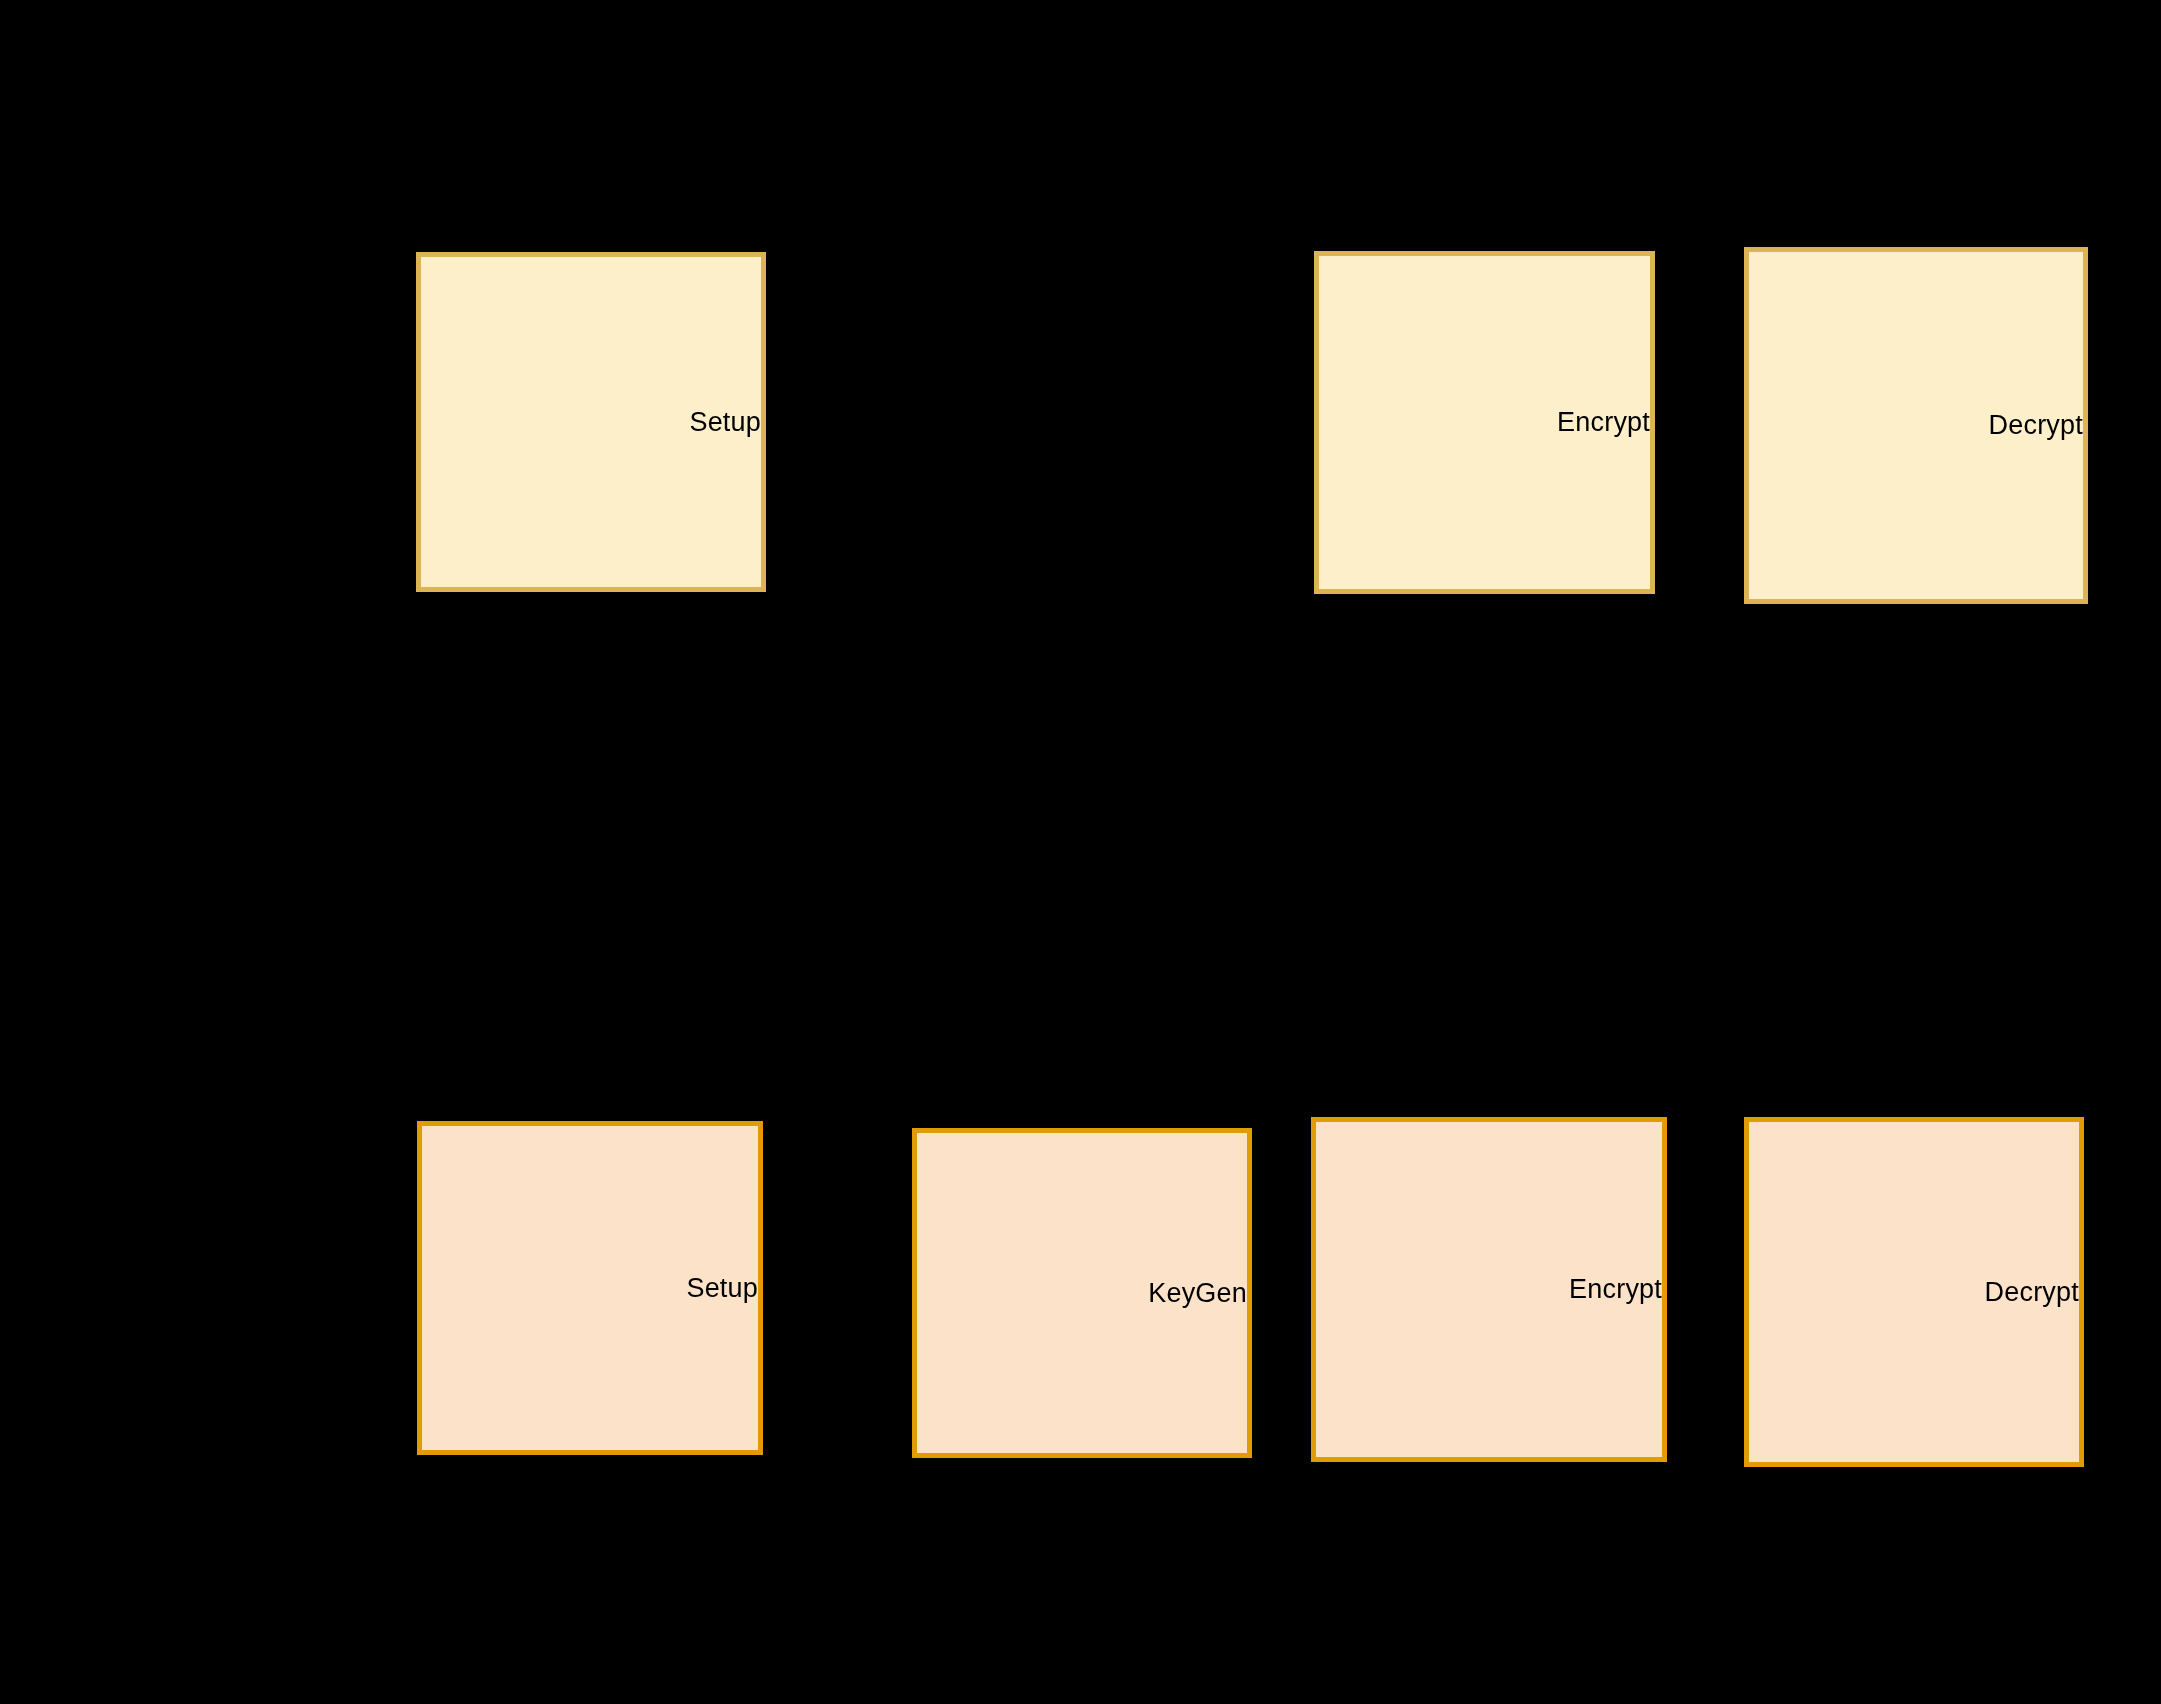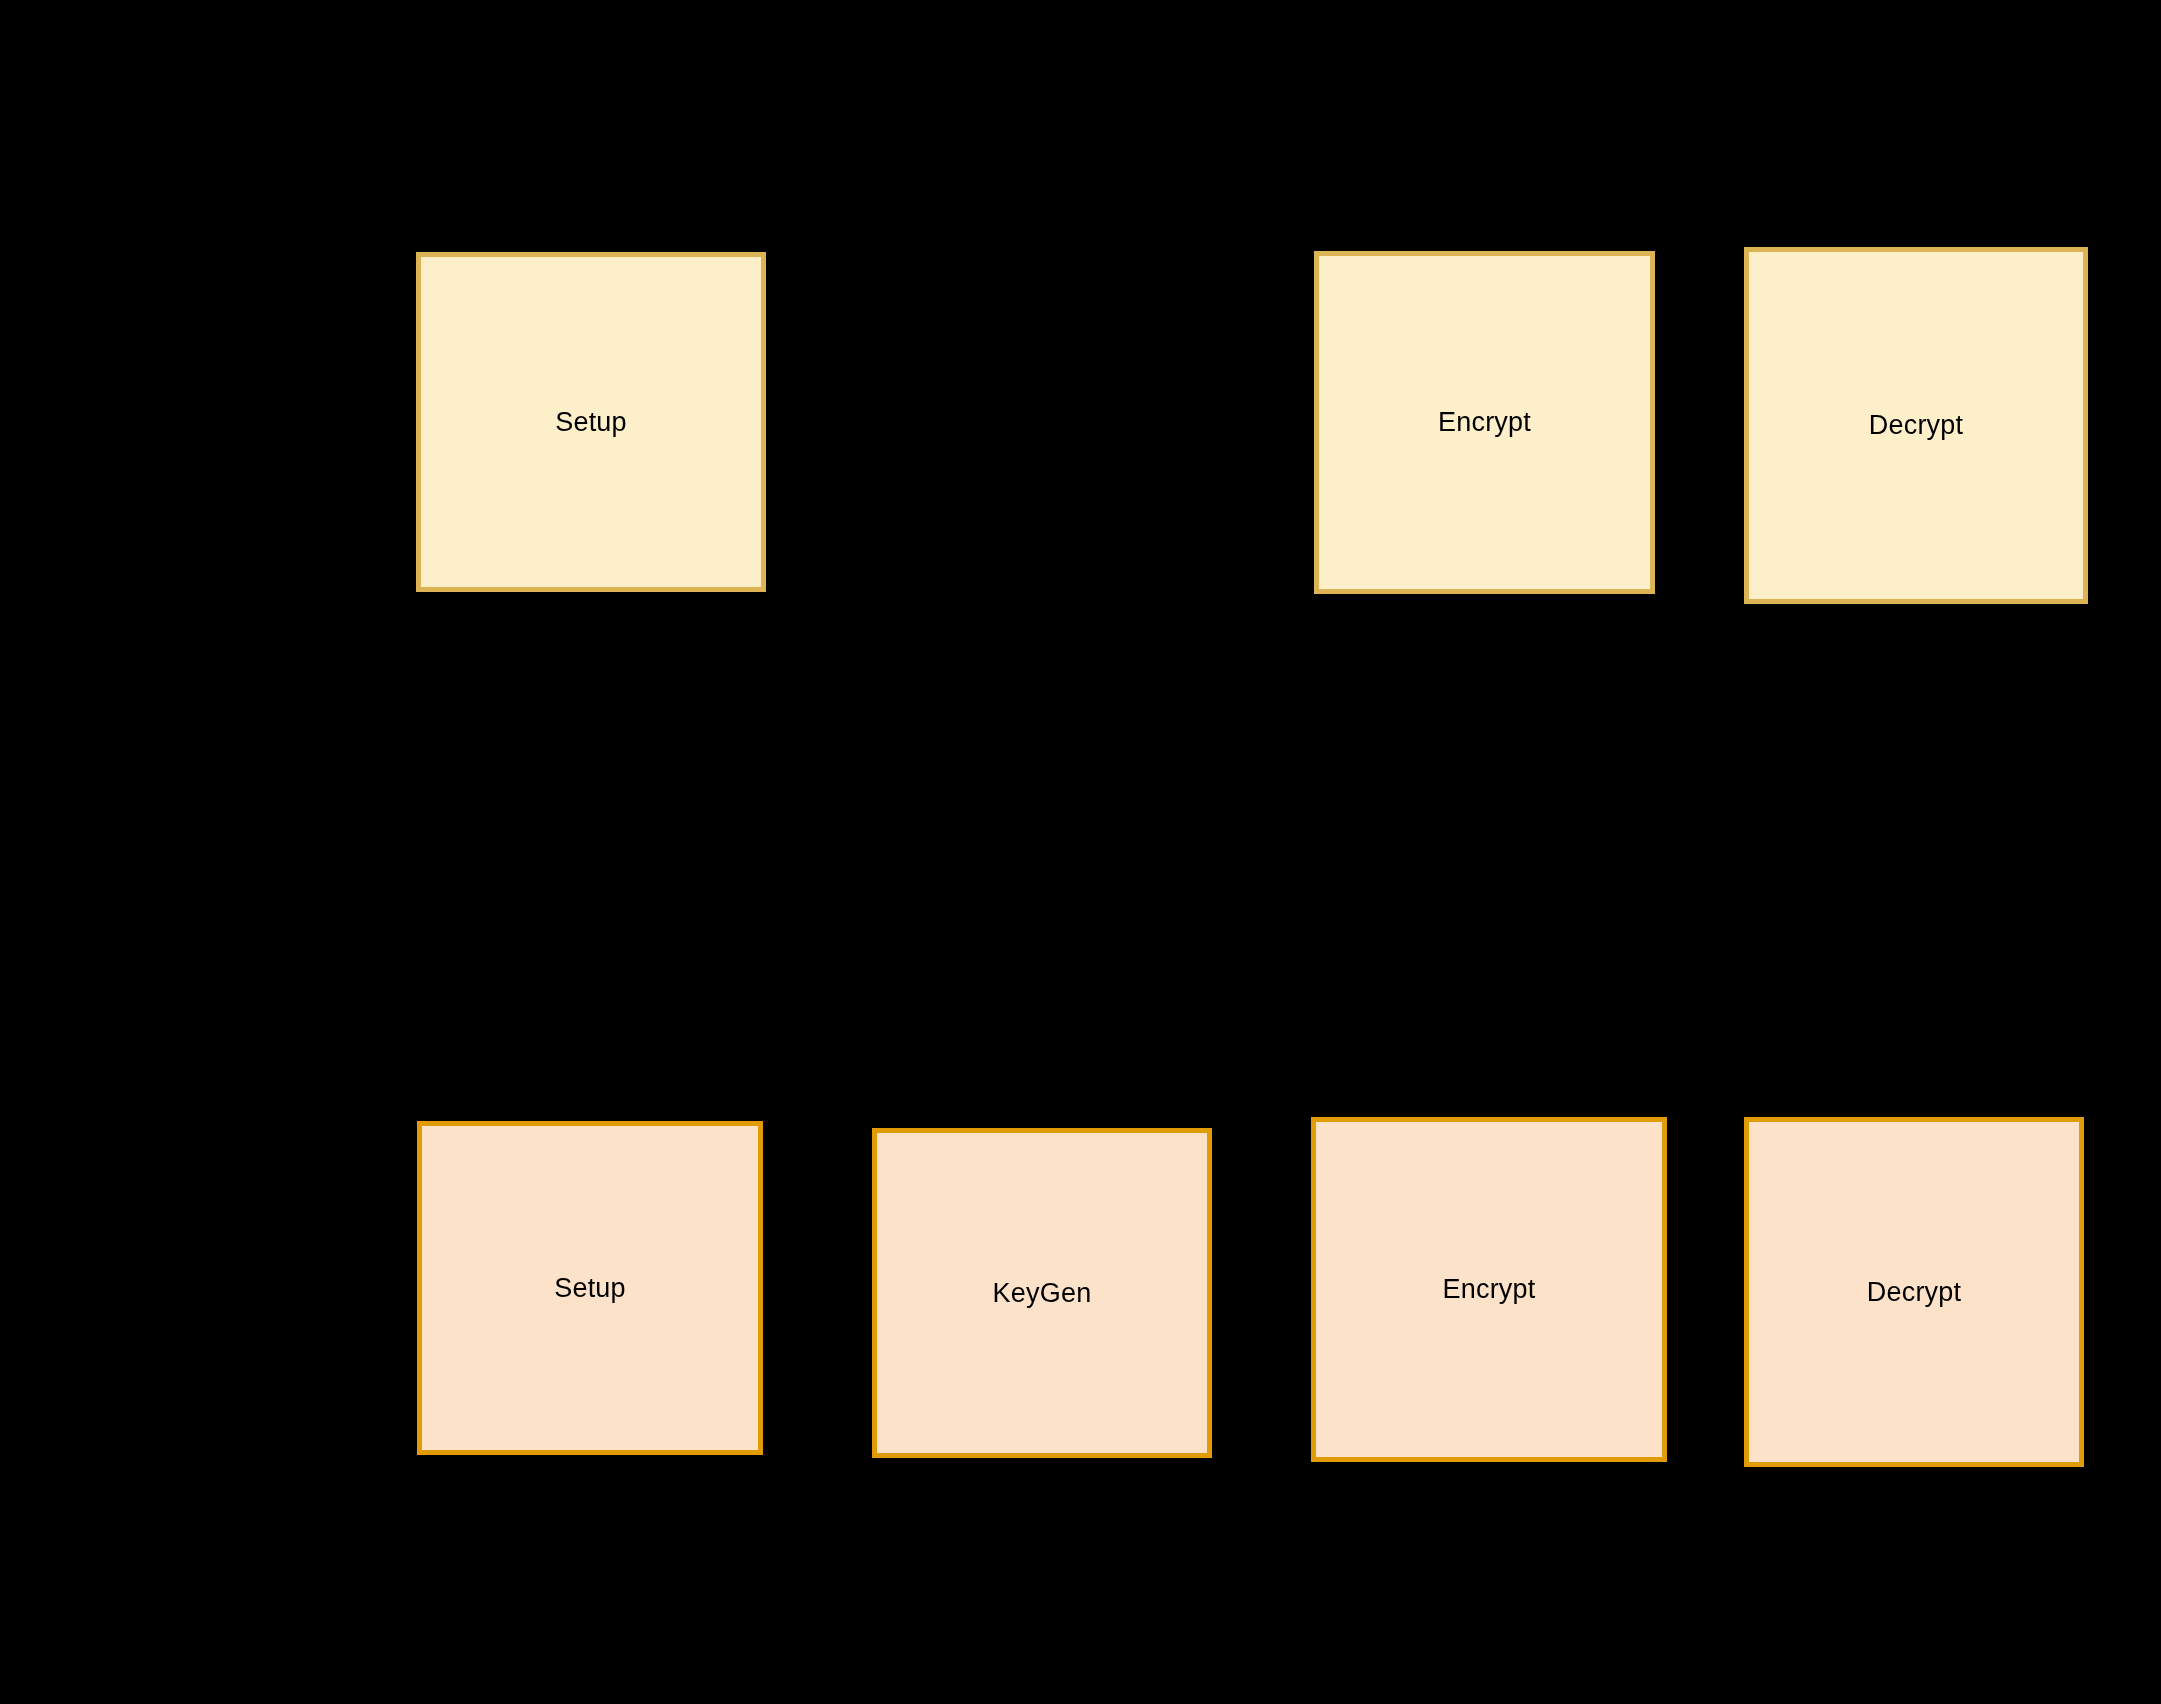--- a/index.html
+++ b/index.html
@@ -18,21 +18,21 @@
     background: #000000;
     overflow: hidden;
   }
 
   
   .algo-box {
     position: absolute;
     box-sizing: border-box;
     display: flex;
     align-items: center;
-    justify-content: center;
+    justify-content: flex-end;
     border-style: solid;
   }
   .algo-box.row-top {
     background: #FDEFC9;
     border-color: #DDB453;
     border-width: 5px;
   }
   .algo-box.row-bottom {
     background: #FCE2C9;
     border-color: #E09B05;
@@ -102,21 +102,21 @@
   </div>
 
   <div class="algo-box row-top" style="left:1744px; top:247px; width:344px; height:357px;">
     <span class="algo-label">Decrypt</span>
   </div>
 
   <div class="algo-box row-bottom" style="left:417px; top:1121px; width:346px; height:334px;">
     <span class="algo-label">Setup</span>
   </div>
 
-  <div class="algo-box row-bottom" style="left:872px; top:1128px; width:340px; height:330px;">
+  <div class="algo-box row-bottom" style="left:912px; top:1128px; width:340px; height:330px;">
     <span class="algo-label">KeyGen</span>
   </div>
 
   <div class="algo-box row-bottom" style="left:1311px; top:1117px; width:356px; height:345px;">
     <span class="algo-label">Encrypt</span>
   </div>
 
   <div class="algo-box row-bottom" style="left:1744px; top:1117px; width:340px; height:350px;">
     <span class="algo-label">Decrypt</span>
   </div>

